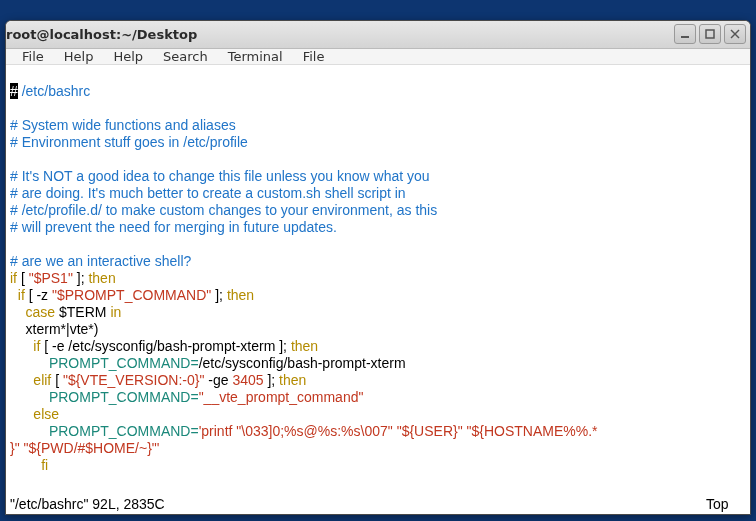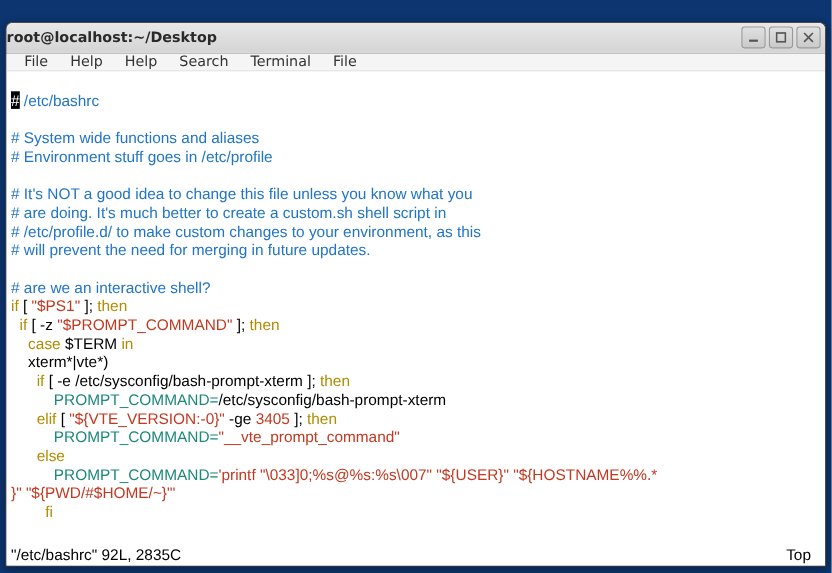--- a/index.html
+++ b/index.html
@@ -96,21 +96,21 @@
 .status {
   position: absolute;
   bottom: 1px;
   left: 4px;
   right: 4px;
   display: flex;
   color: #000;
 }
 .status .f { flex: 1; }
 .status .pos { width: 120px; }
-.status .top { text-align: center; width: 40px; }
+.status .top { text-align: left; width: 40px; }
 </style>
 </head>
 <body>
 
 <div class="window">
 
   <div class="titlebar">
     <div class="title">root@localhost:~/Desktop</div>
     <div class="winbtns">
       <div class="winbtn">

